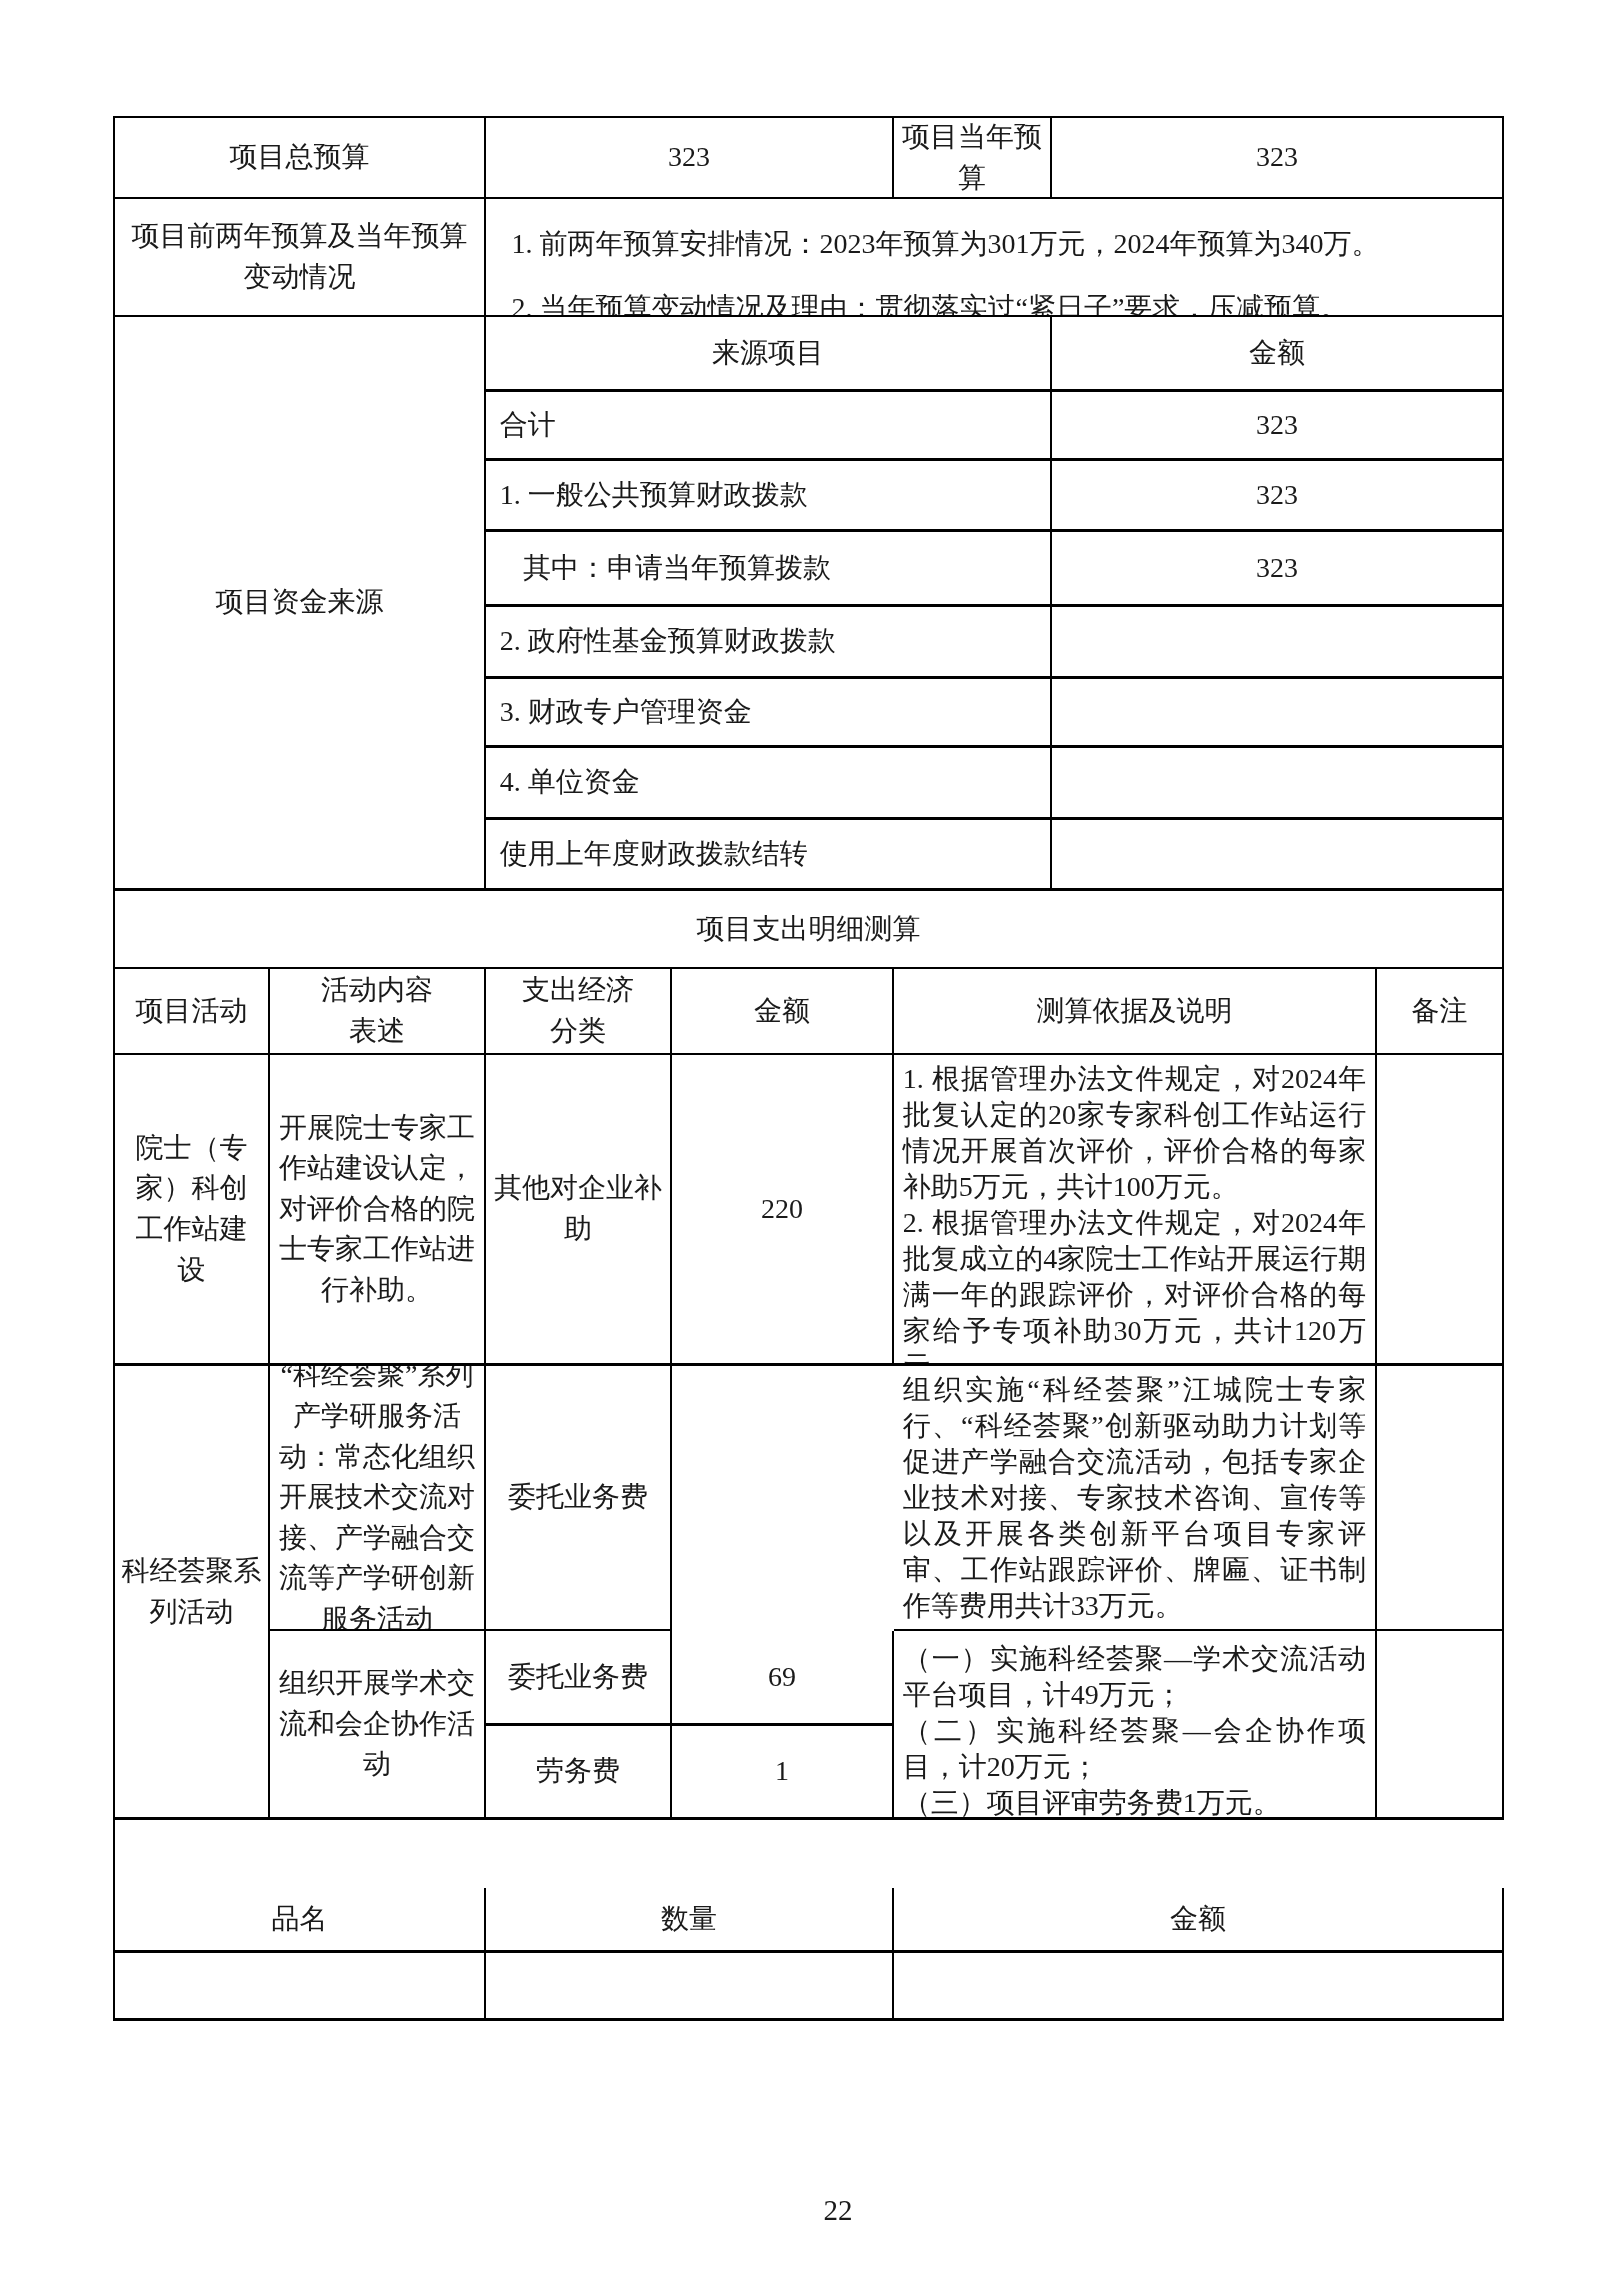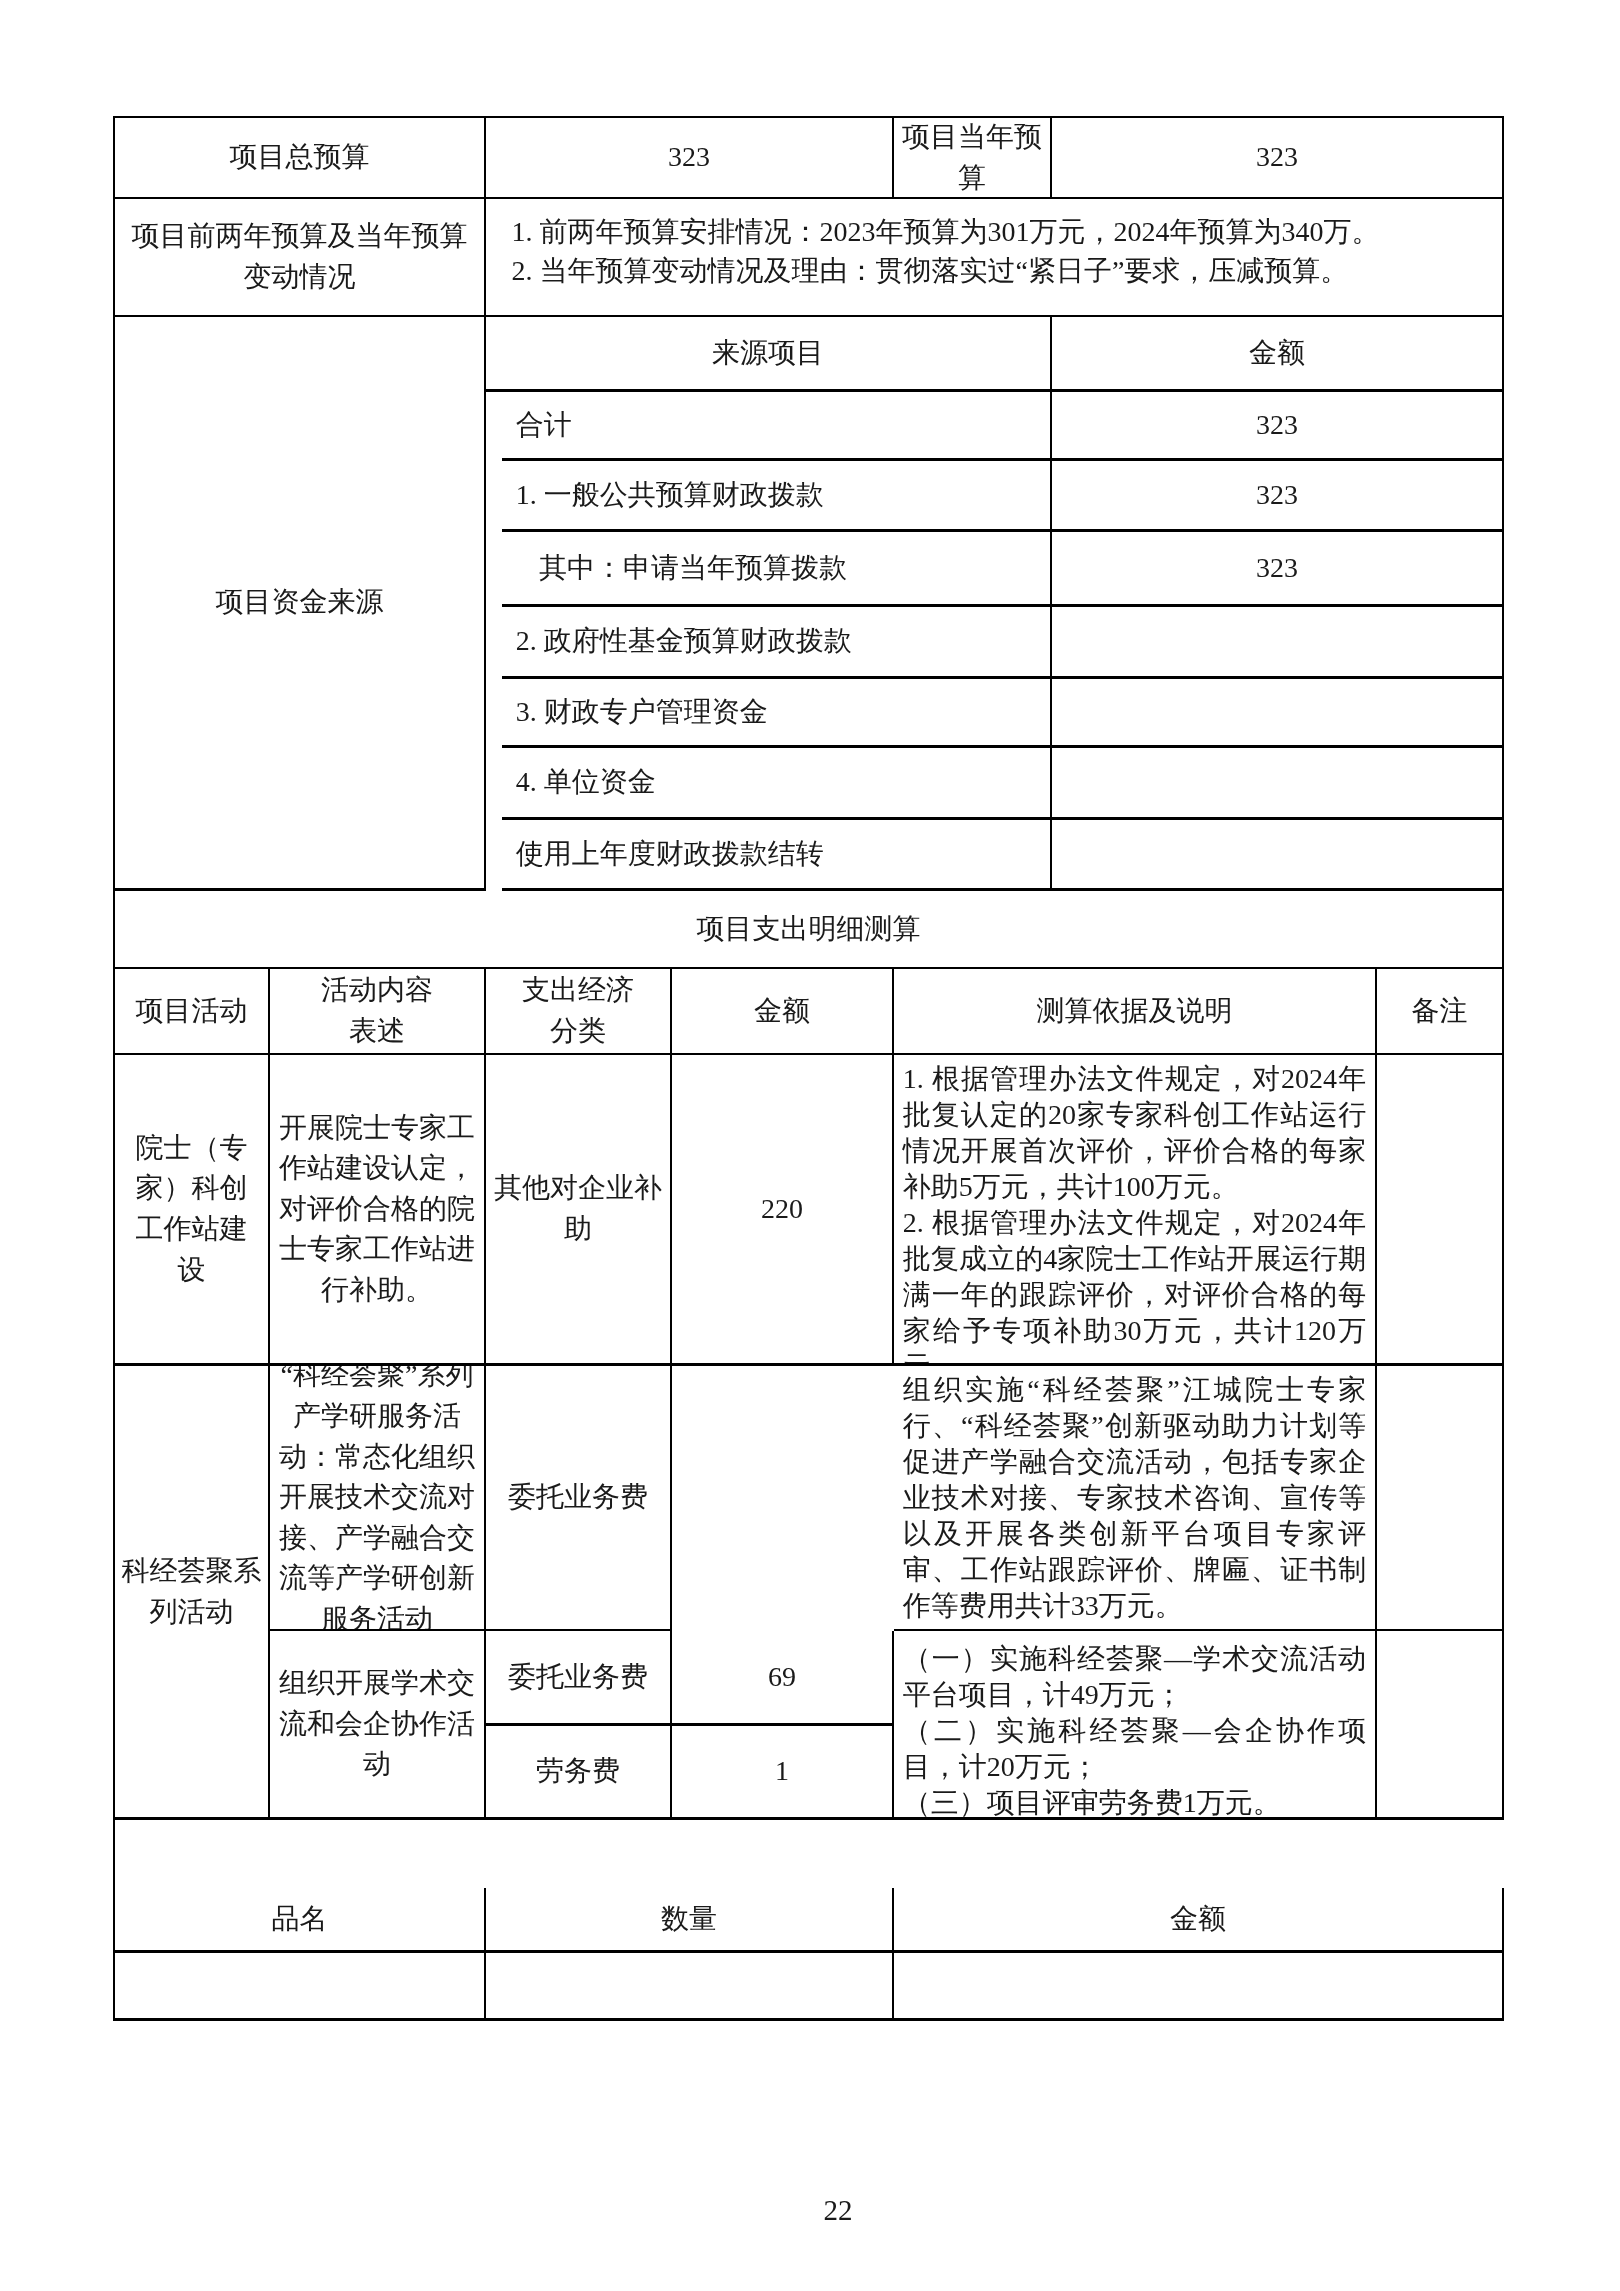--- a/index.html
+++ b/index.html
@@ -31,34 +31,34 @@
     justify-content:center;
     text-align:center;
     font-size:28px;
     line-height:1.45;
     overflow:hidden;
     padding:2px 5.9px;
     white-space:pre-line;
   }
   .b2{border-bottom-width:2px;}
   .b4{border-bottom-width:3.9px;}
-  .l{justify-content:flex-start;text-align:center;padding-left:13.7px;margin-left:16px;}
+  .l{justify-content:flex-start;text-align:center;padding-left:13.7px;}
   .ind{padding-left:37px;}
   .pre{
     display:block;
     white-space:pre-wrap;
     text-align:justify;
     line-height:36px;
     padding:5.9px 8.8px 2px 8.8px;
   }
   .hist{
     display:block;
     white-space:pre-wrap;
     text-align:left;
-    line-height:39px;
+    line-height:64px;
     padding:12.7px 9.8px 2px 25.5px;
   }
   .pagenum{
     position:absolute;
     top:2194px;
     left:0;
     width:100%;
     text-align:center;
     font-size:29px;
     padding-left:28px;

